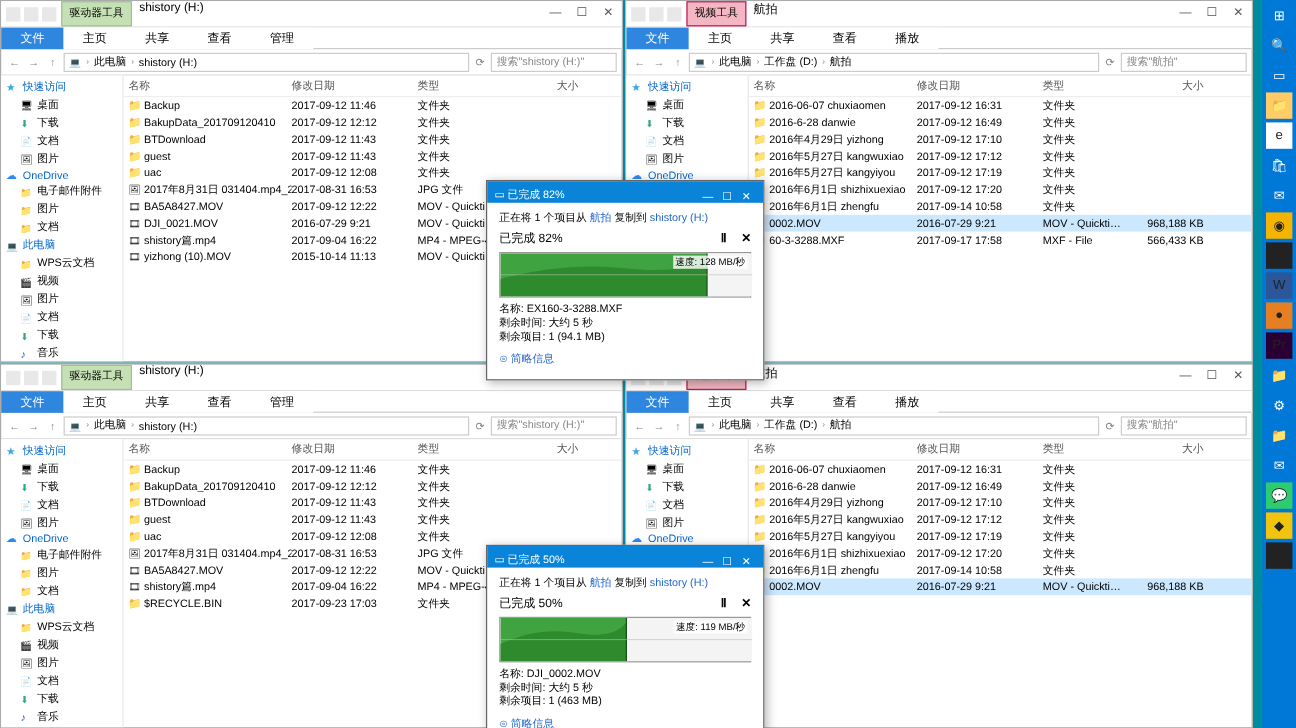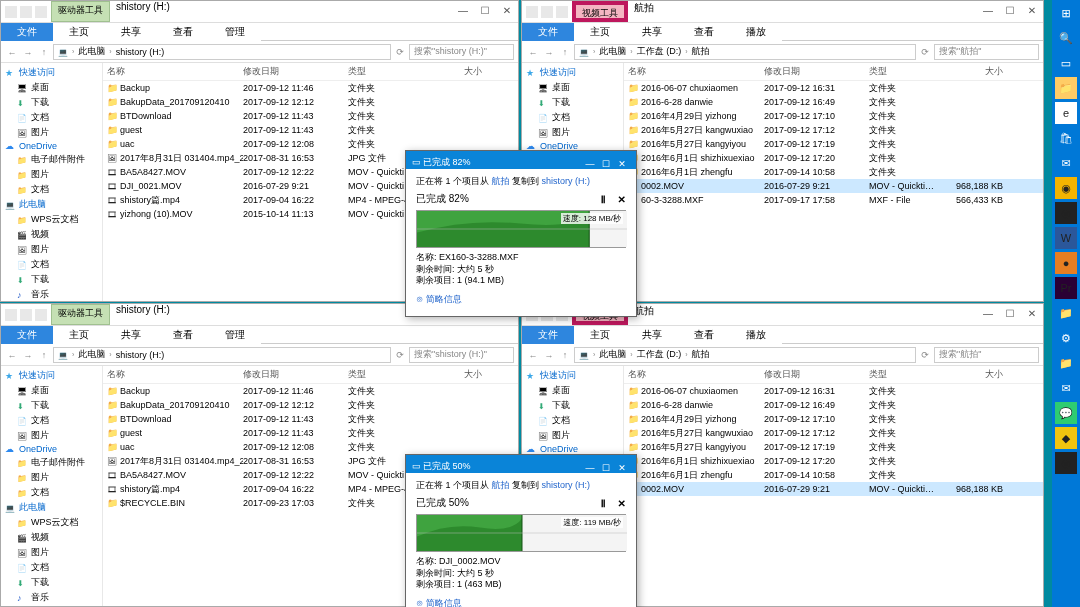--- a/index.html
+++ b/index.html
@@ -4,21 +4,21 @@
 <style>
   * { margin: 0; padding: 0; box-sizing: border-box; font-family: "Microsoft YaHei", "Segoe UI", sans-serif; }
   body { width: 1080px; height: 607px; background: #008aa0; position: relative; overflow: hidden; }
   .desktop { position: absolute; inset: 0; display: flex; flex-wrap: wrap; }
   .explorer { position: absolute; background: #fff; border: 1px solid #aaa; font-size: 9px; }
   .title-bar { height: 22px; background: #fff; display: flex; border-bottom: 1px solid #ddd; }
   .title-bar .qat { display: flex; gap: 3px; padding: 0 4px; align-items: center; }
   .title-bar .qat span { width: 12px; height: 12px; background: #e8e8e8; display: inline-block; }
   .title-bar .tools-tab { padding: 2px 6px; font-size: 9px; }
   .title-bar .tools-green { background: #c5e0b4; border: 1px solid #a0c090; }
-  .title-bar .tools-pink { background: #f4b6c2; border: 4px solid #be185d; }
+  .title-bar .tools-pink { background: #f4b6c2; border: 1px solid #be185d; }
   .title-bar .win-title { margin-left: 6px; font-size: 10px; }
   .title-bar .spacer { flex: 1; }
   .title-bar .win-ctrl { display: flex; }
   .title-bar .win-ctrl span { width: 22px; height: 18px; display: flex; align-items: center; justify-content: center; color: #555; font-size: 10px; }
   .ribbon-tabs { height: 18px; display: flex; align-items: center; border-bottom: 1px solid #ccc; background: #fff; }
   .ribbon-tabs .tab { padding: 2px 16px; font-size: 10px; background: #fff; }
   .ribbon-tabs .tab.file { background: #2e86de; color: #fff; }
   .addr-row { height: 22px; display: flex; align-items: center; gap: 2px; border-bottom: 1px solid #e0e0e0; padding: 0 4px; }
   .addr-row .navbtn { width: 14px; height: 14px; color: #888; text-align: center; line-height: 14px; }
   .addr-bar { flex: 1; border: 1px solid #ccc; height: 16px; display: flex; align-items: center; padding: 0 4px; gap: 4px; }

